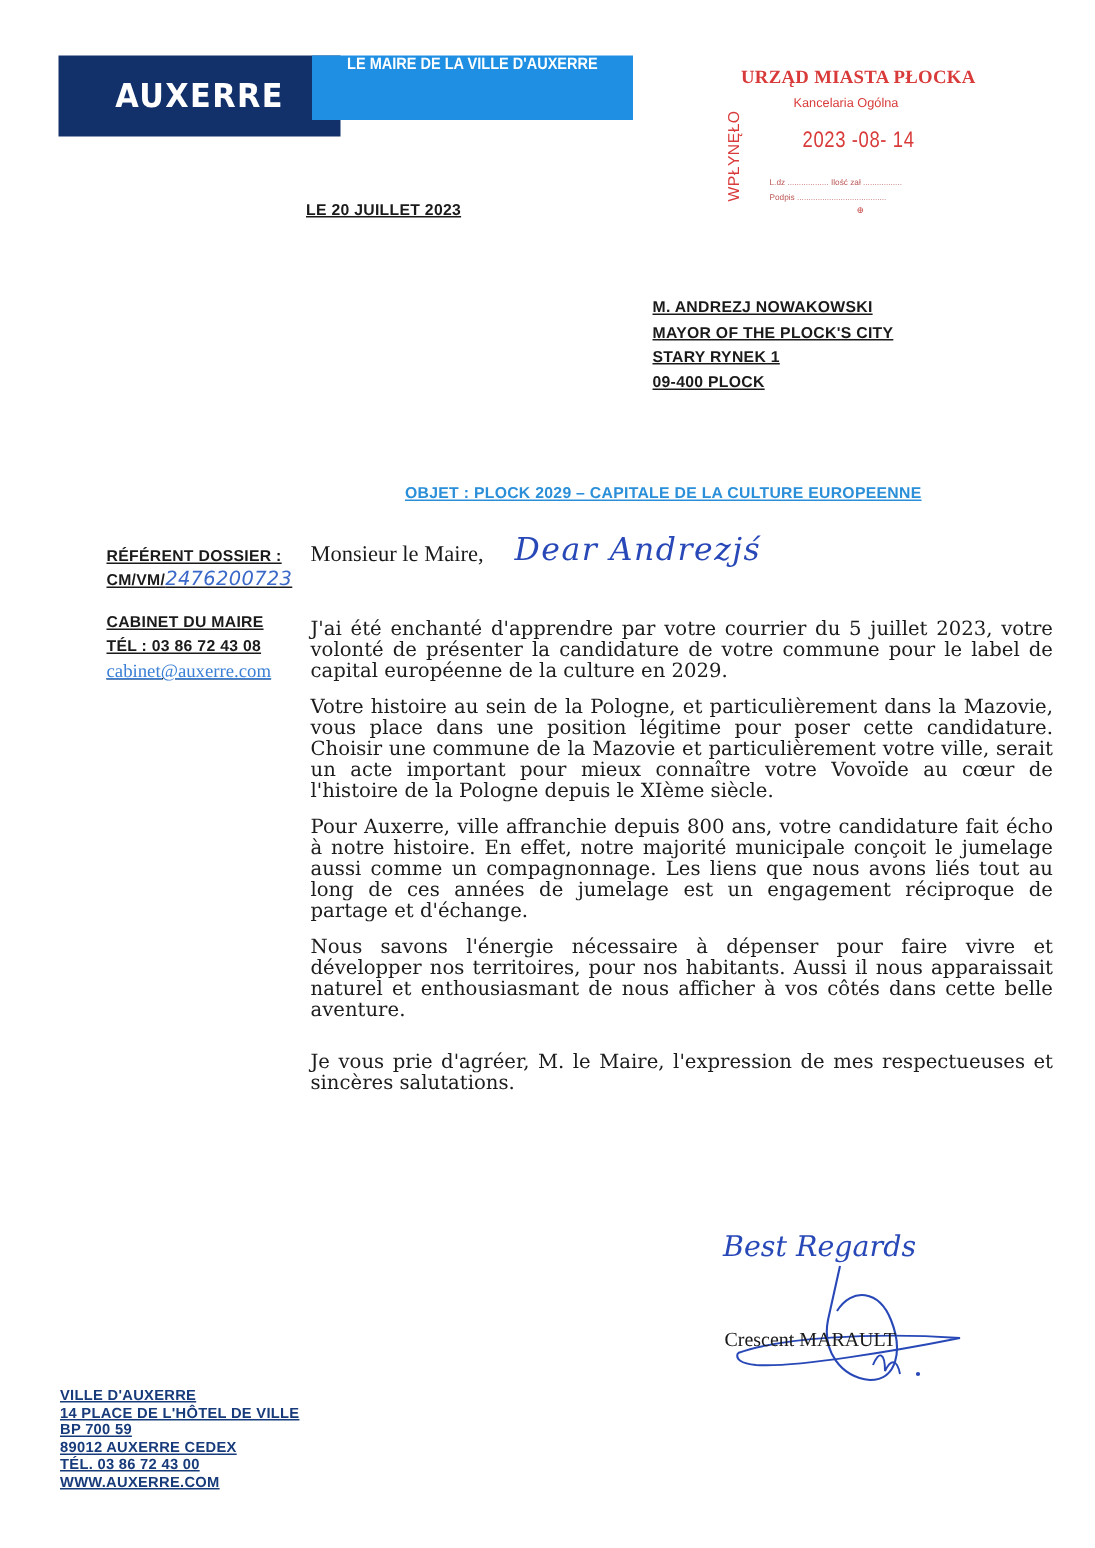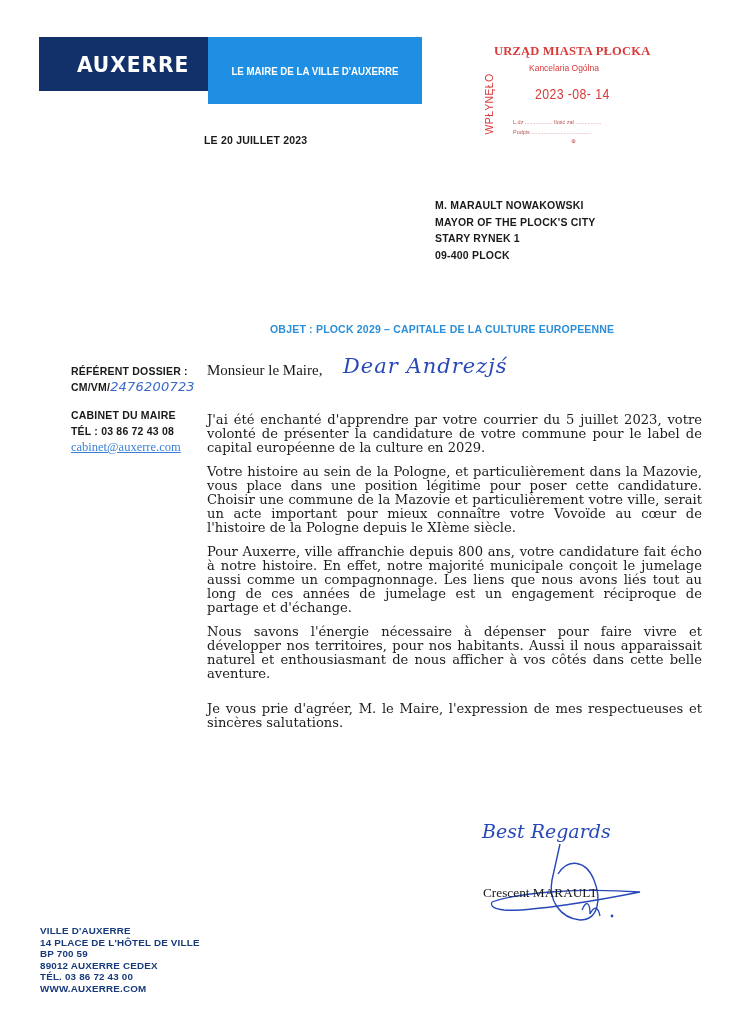--- a/index.html
+++ b/index.html
@@ -1,31 +1,31 @@
 <!DOCTYPE html>
 <html><head>
 <meta charset="utf-8">
 <style>
   * { margin: 0; padding: 0; box-sizing: border-box; }
   html, body { width: 730px; height: 1032px; background: #ffffff; overflow: hidden; }
   body { position: relative; font-family: "DejaVu Serif", serif; color: #1a1a1a; }
 
-  .cond { font-family: "Liberation Sans", sans-serif; font-weight: bold; letter-spacing: 0.2px; }
+  .cond { font-family: "Liberation Sans", sans-serif; font-weight: bold; letter-spacing: 0.2px; text-decoration: underline; }
 
   #logo-dark {
     position: absolute; left: 39px; top: 37px; width: 188px; height: 54px;
     background: #12316a; display: flex; align-items: center; justify-content: center;
   }
   #logo-dark span {
     color: #ffffff; font-family: "DejaVu Sans", sans-serif; font-weight: bold;
     font-size: 22px; letter-spacing: 1px; transform: scaleX(0.92);
   }
   #logo-light {
-    position: absolute; left: 208px; top: 37px; width: 214px; height: 67px;
-    background: #1e8fe3; display: flex; align-items: center; justify-content: center;
+    position: absolute; left: 208px; top: 37px; width: 214px; height: 43px;
+    background: #1e8fe3; display: flex; align-items: flex-start; justify-content: center;
   }
   #logo-light span {
     color: #ffffff; font-family: "Liberation Sans", sans-serif; font-weight: bold;
     font-size: 11px; transform: scaleX(0.88); white-space: nowrap;
   }
 
   
   #stamp { position: absolute; left: 485px; top: 40px; width: 190px; height: 110px; color: #d93a3a; }
   #stamp .title { position: absolute; left: 9px; top: 4px; font-family: "Liberation Serif", serif; font-weight: bold; font-size: 12.5px; letter-spacing: 0.2px; white-space: nowrap; }
   #stamp .office { position: absolute; left: 44px; top: 23px; font-family: "Liberation Sans", sans-serif; font-size: 8.5px; }
@@ -76,21 +76,21 @@
   <div class="vert">WPŁYNĘŁO</div>
   <div class="date">2023 -08- 14</div>
   <div class="line1">L.dz .................. Ilość zał .................</div>
   <div class="line2">Podpis .......................................</div>
   <div class="mark">⊕</div>
 </div>
 
 <div id="letter-date" class="cond">LE 20 JUILLET 2023</div>
 
 <div id="recipient" class="cond">
-  <div>M. MARAULT NOWAKOWSKI</div>
+  <div>M. ANDREZJ NOWAKOWSKI</div>
   <div>MAYOR OF THE PLOCK'S CITY</div>
   <div>STARY RYNEK 1</div>
   <div>09-400 PLOCK</div>
 </div>
 
 <div id="subject" class="cond">OBJET : PLOCK 2029 – CAPITALE DE LA CULTURE EUROPEENNE</div>
 
 <div id="sidebar" class="cond">
   <div class="row">RÉFÉRENT DOSSIER :</div>
   <div class="row">

